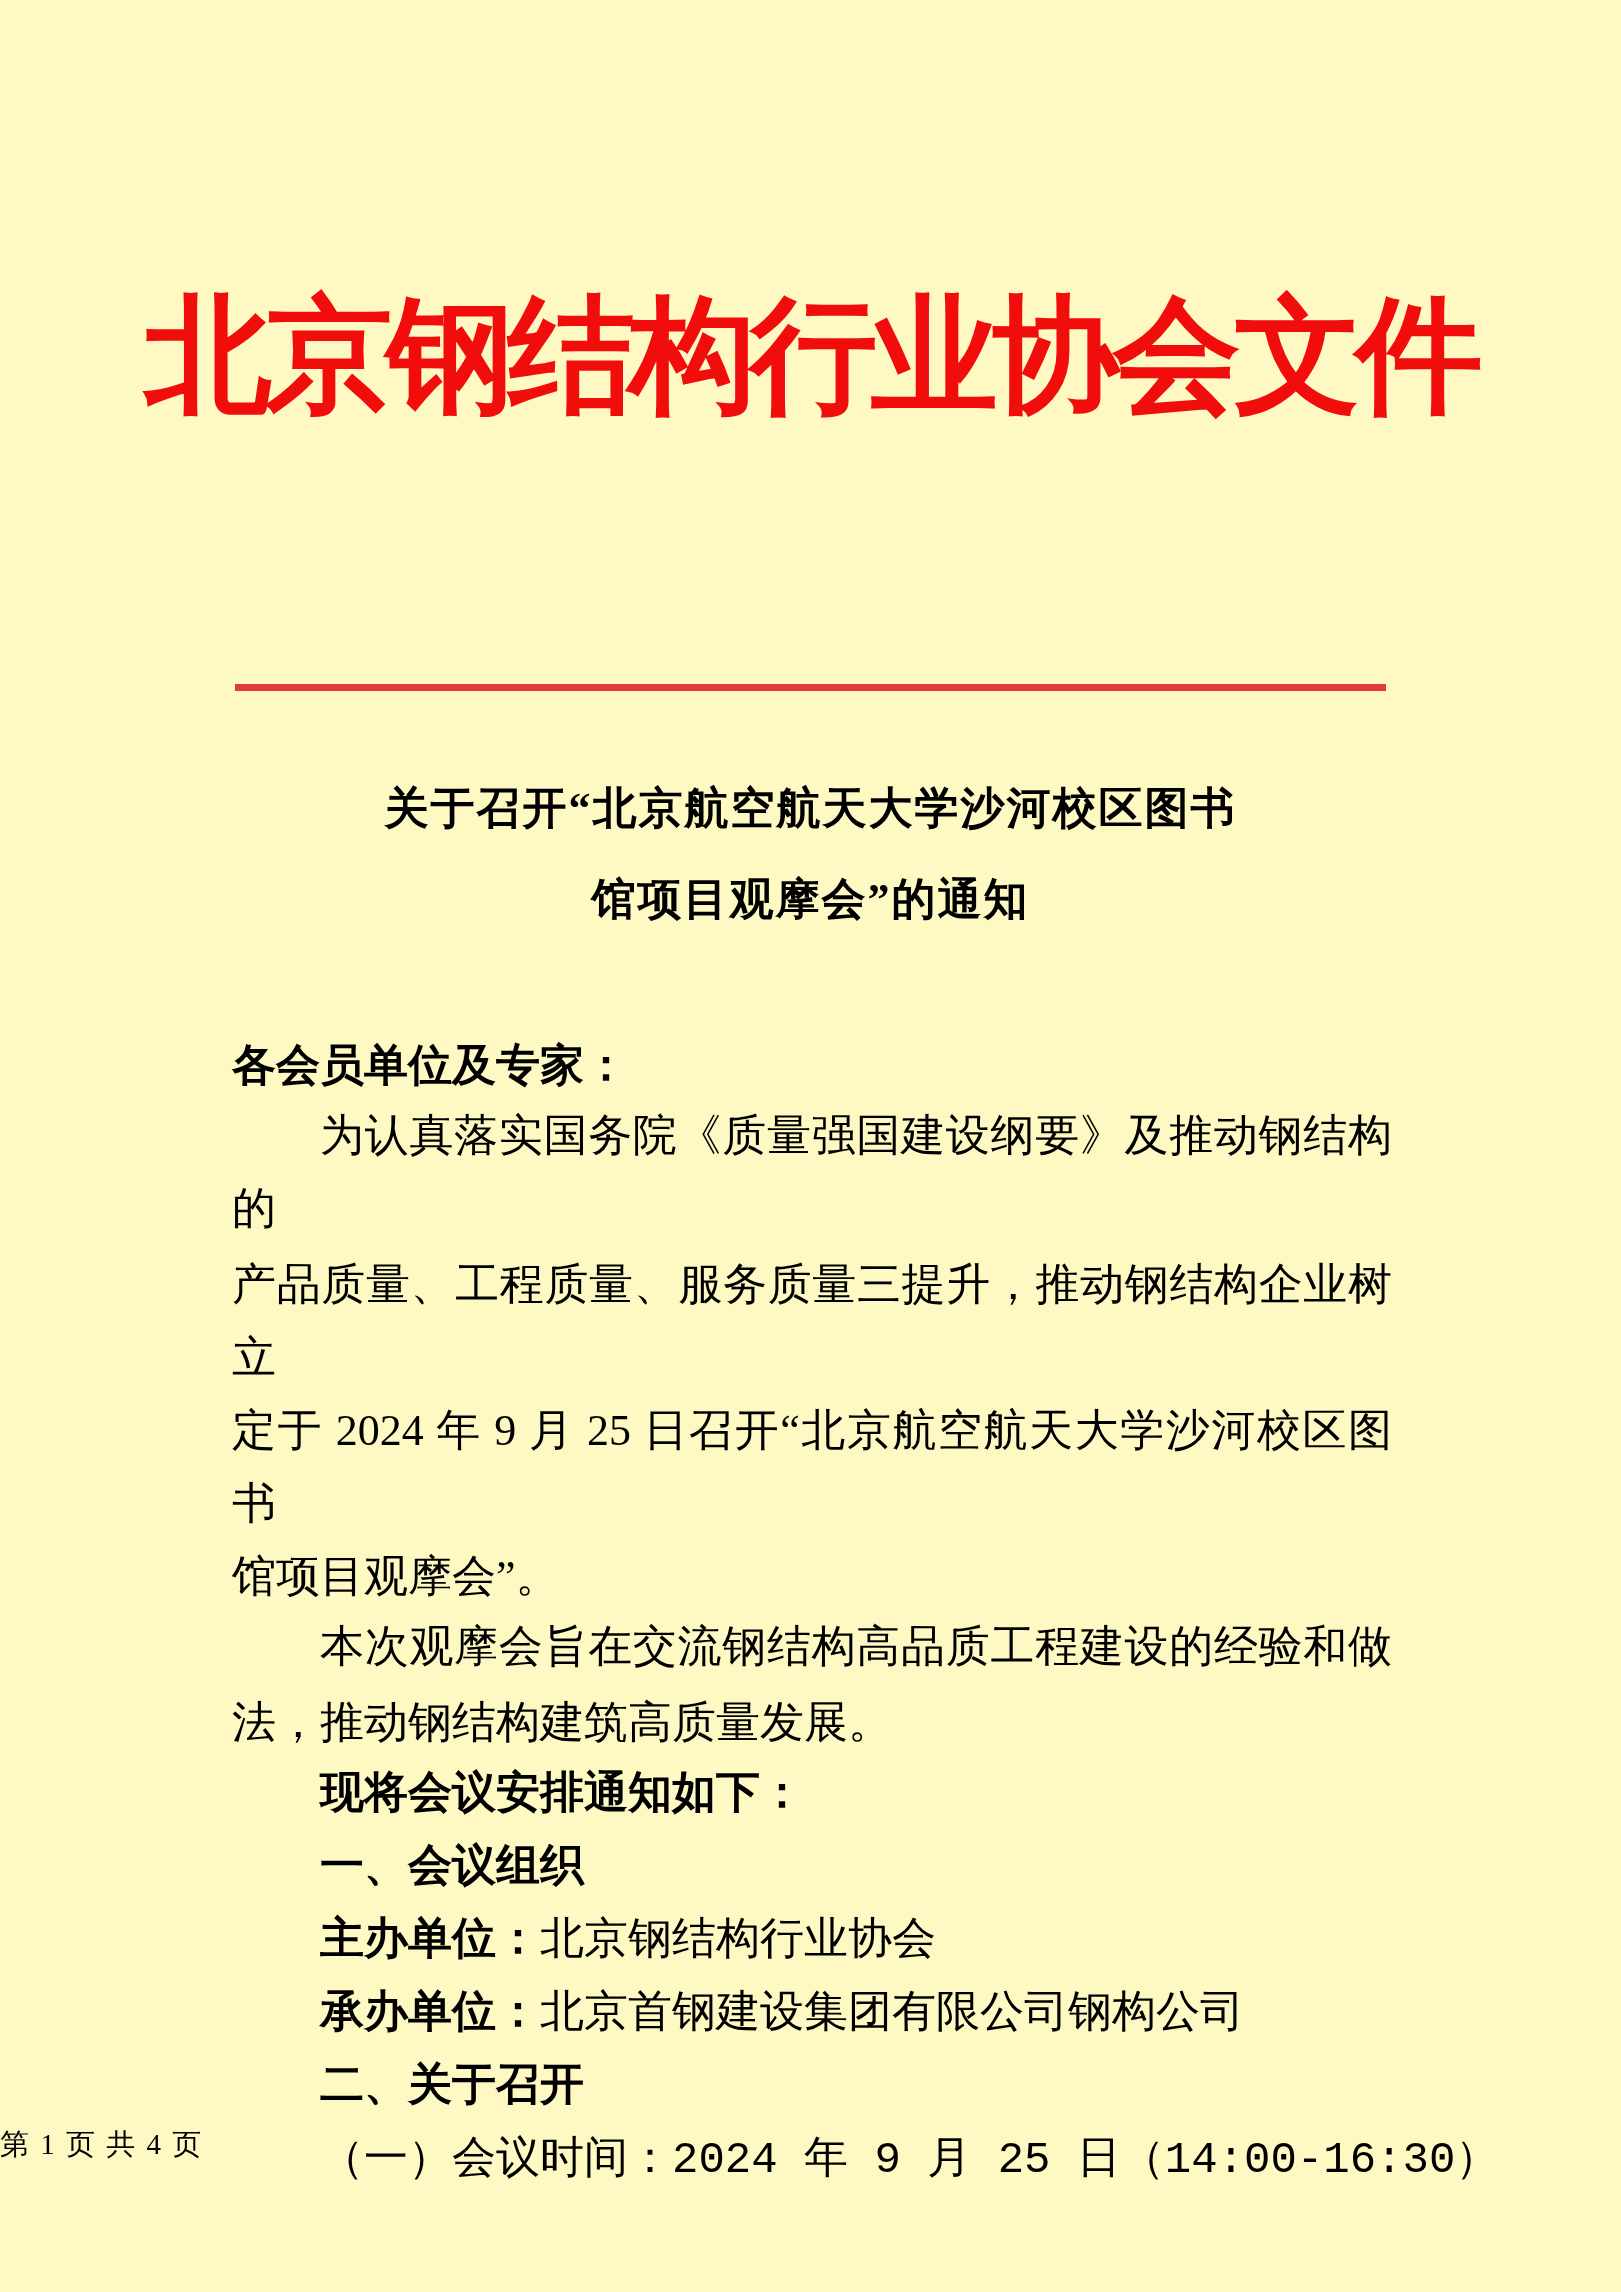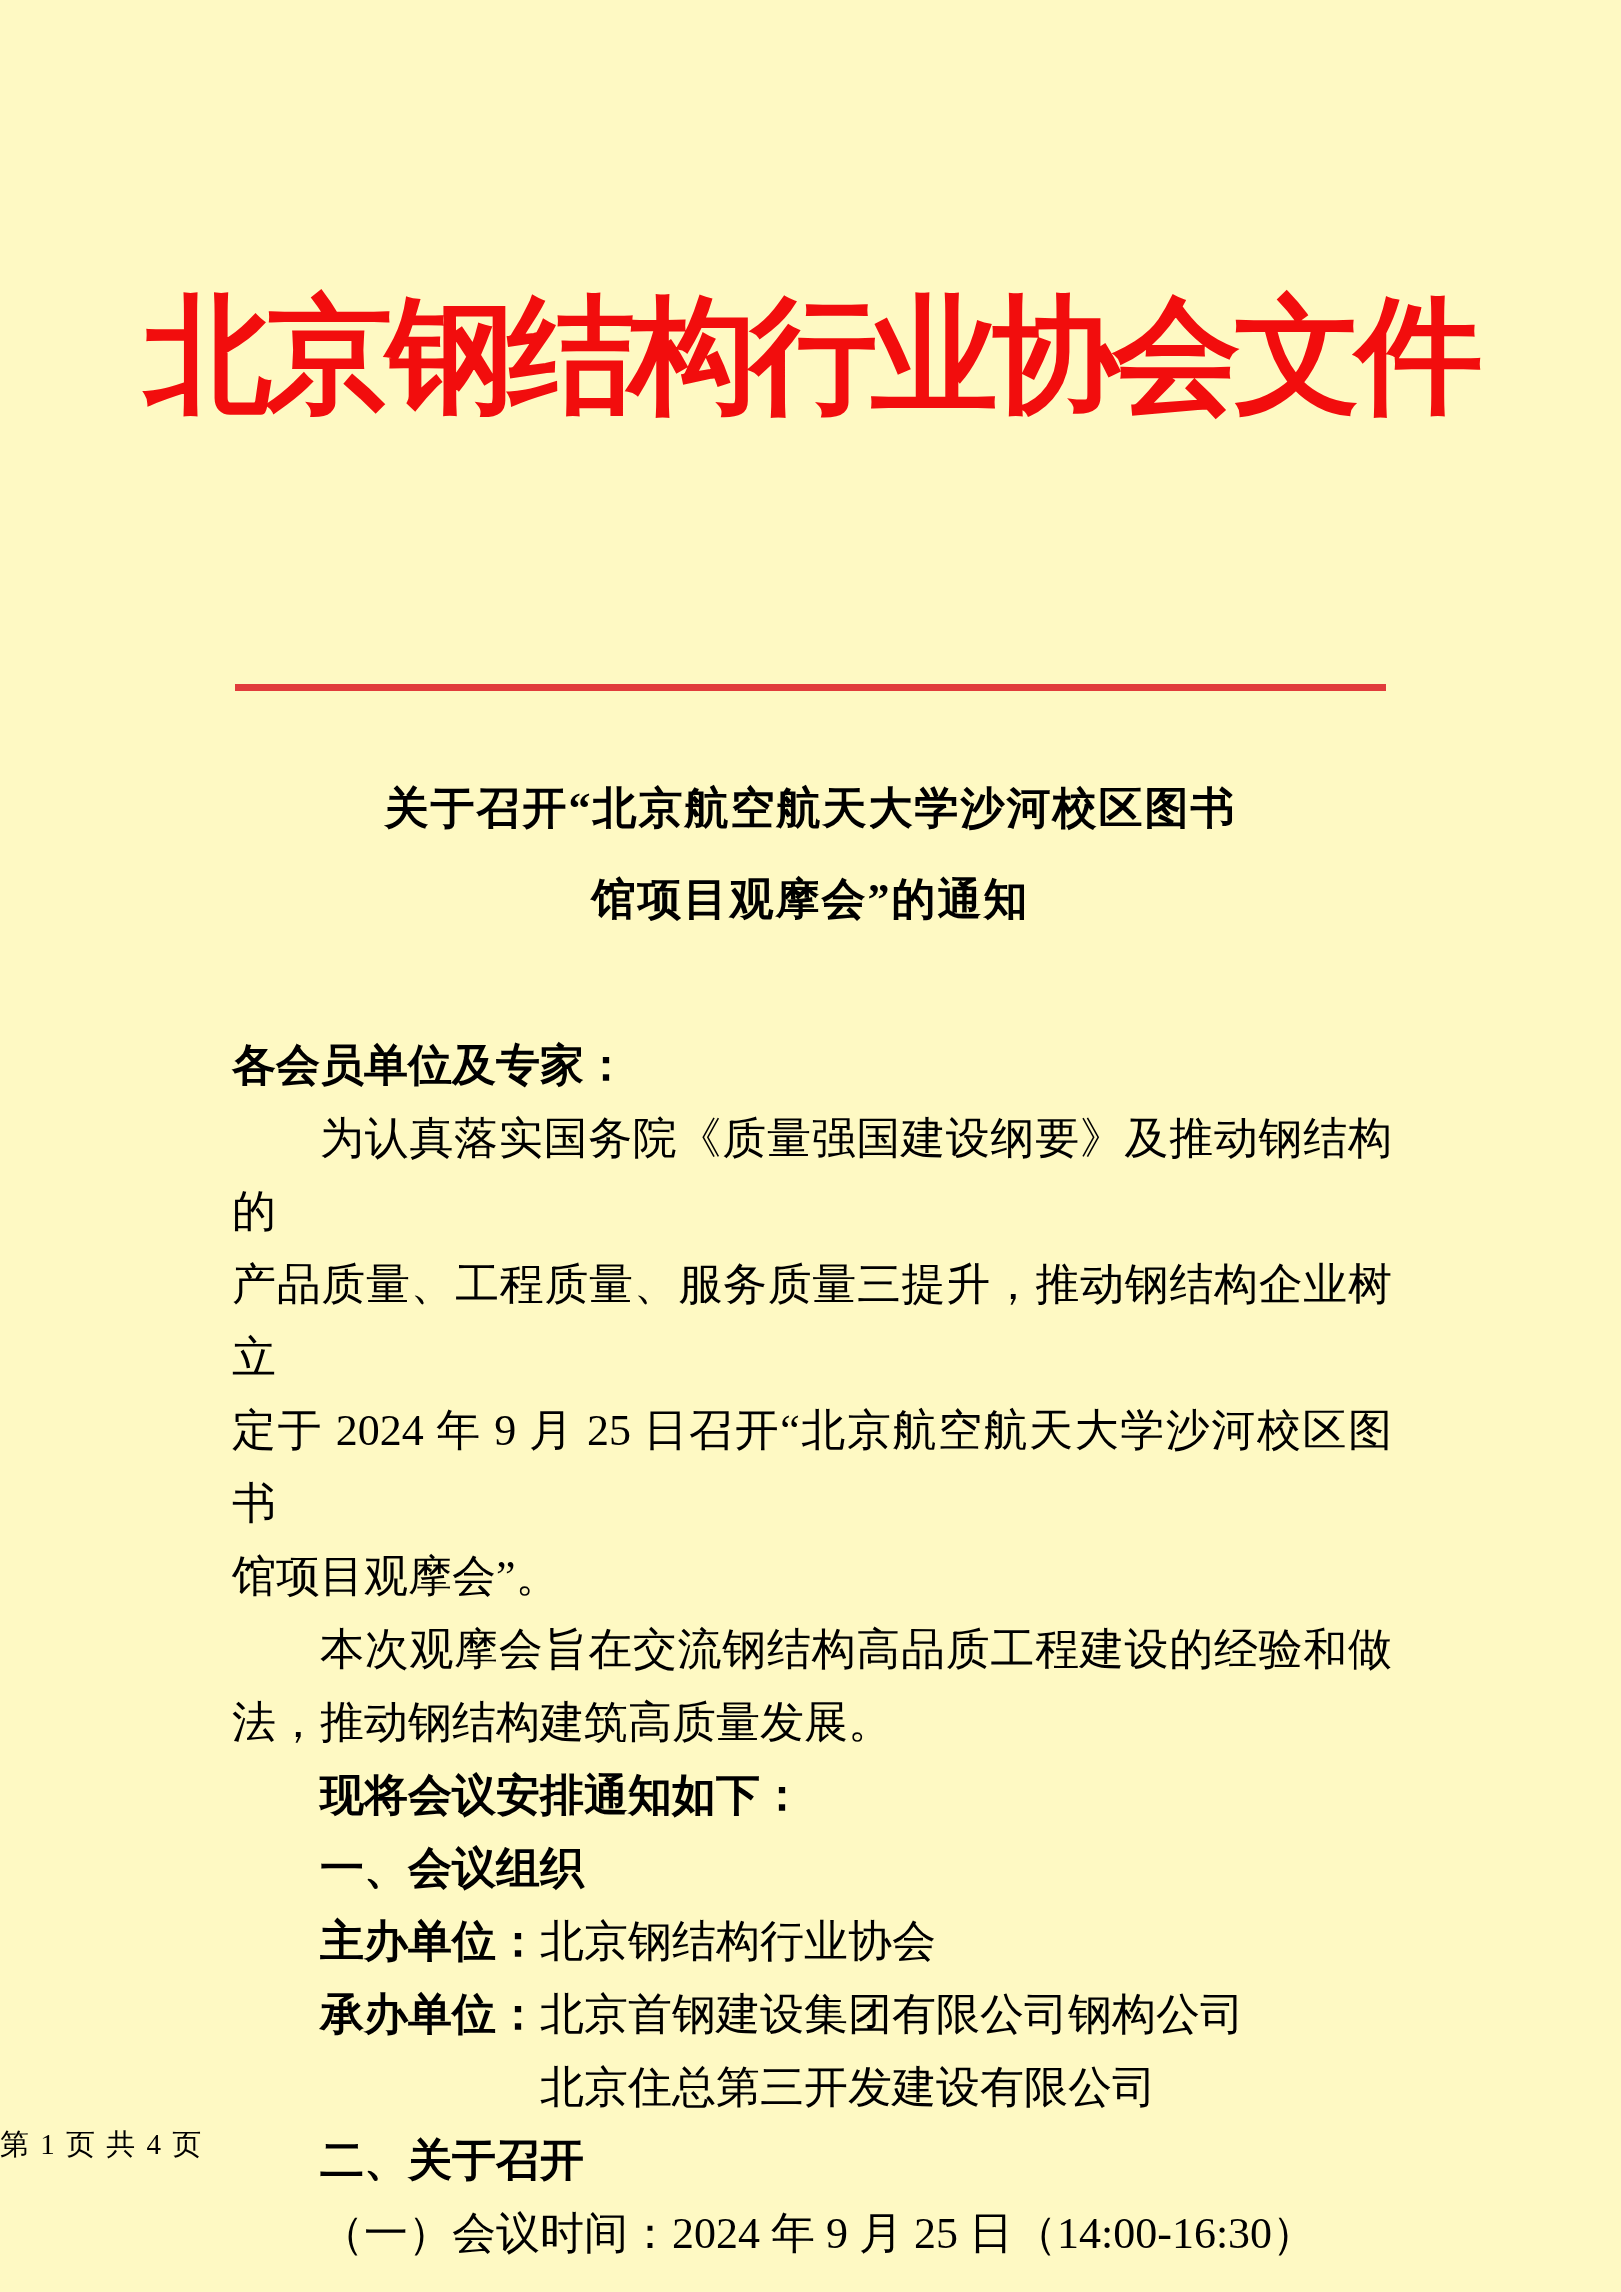--- a/index.html
+++ b/index.html
@@ -60,21 +60,21 @@
     width: 1160px;
     font-size: 44px;
     line-height: 73px;
   }
   .body-line { white-space: nowrap; }
   .body-line.justify {
     white-space: normal;
     text-align: justify;
     text-align-last: justify;
   }
-  .body-line.indent2 { text-indent: 2em; }
+  .body-line.indent2 { text-indent: 2em; font-family: Liberation Mono, monospace; }
   .body-line.indent7 { text-indent: 7em; }
   .seg-bold { font-weight: bold; }
   .page-footer {
     position: absolute;
     top: 2125px;
     left: 0;
     width: 100%;
     text-align: left;
     font-size: 29px;
     line-height: 39px;
@@ -96,19 +96,18 @@
       <div class="body-line justify indent2"><span>为认真落实国务院《质量强国建设纲要》及推动钢结构的</span></div>
       <div class="body-line justify"><span>产品质量、工程质量、服务质量三提升，推动钢结构企业树立</span></div>
       <div class="body-line justify"><span>定于 2024 年 9 月 25 日召开“北京航空航天大学沙河校区图书</span></div>
       <div class="body-line"><span>馆项目观摩会”。</span></div>
       <div class="body-line justify indent2"><span>本次观摩会旨在交流钢结构高品质工程建设的经验和做</span></div>
       <div class="body-line"><span>法，推动钢结构建筑高质量发展。</span></div>
       <div class="body-line indent2"><span class="seg-bold">现将会议安排通知如下：</span></div>
       <div class="body-line indent2"><span class="seg-bold">一、会议组织</span></div>
       <div class="body-line indent2"><span class="seg-bold">主办单位：</span><span>北京钢结构行业协会</span></div>
       <div class="body-line indent2"><span class="seg-bold">承办单位：</span><span>北京首钢建设集团有限公司钢构公司</span></div>
-      <div class="body-line indent7"><span>北京住总第三开发建设有限公司</span></div>
       <div class="body-line indent2"><span class="seg-bold">二、关于召开</span></div>
       <div class="body-line indent2"><span>（一）会议时间：2024 年 9 月 25 日（14:00-16:30）</span></div>
     </div>
   <div class="page-footer">第 1 页 共 4 页</div>
 </div>
 
 
 </body></html>

